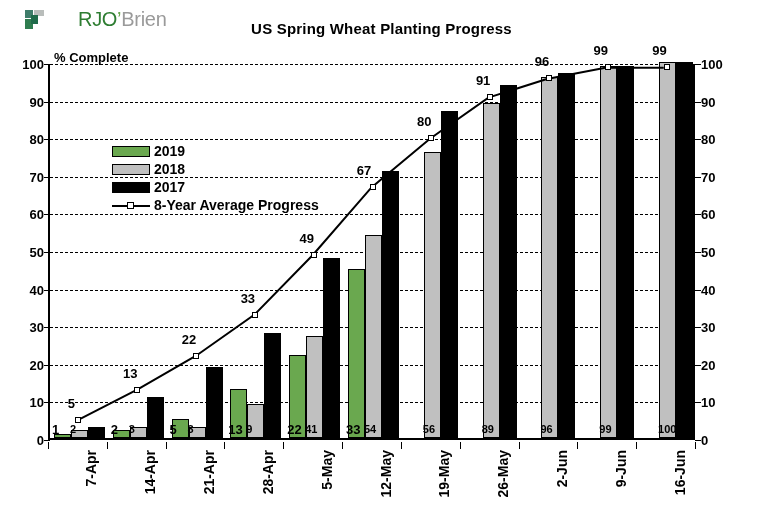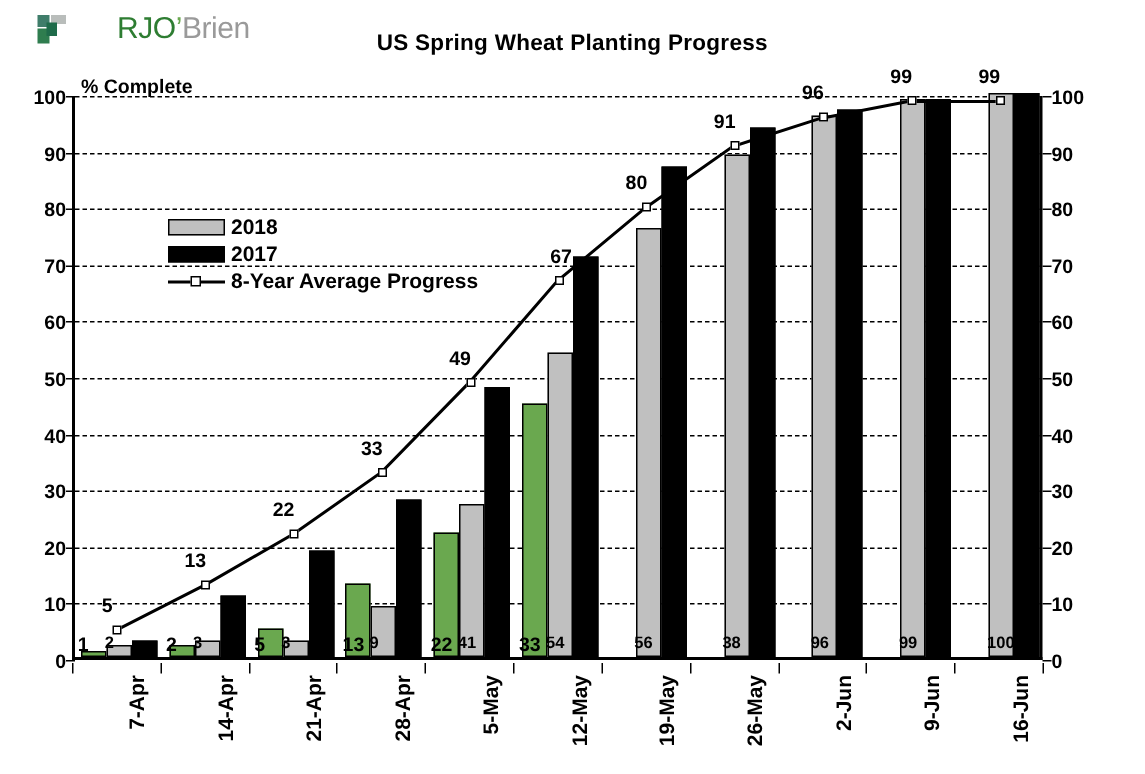--- a/index.html
+++ b/index.html
@@ -242,21 +242,21 @@
         <div class="bar-label small" style="left: 16px;">54</div>
         <div class="bar y2017" style="left: 34px; width: 17px; height: 266.96px;"></div>
       </div>
       <div class="group" style="left: 356.818px; width: 51px;">
         <div class="bar y2018" style="left: 17px; width: 17px; height: 285.76px;"></div>
         <div class="bar-label small" style="left: 16px;">56</div>
         <div class="bar y2017" style="left: 34px; width: 17px; height: 327.12px;"></div>
       </div>
       <div class="group" style="left: 415.636px; width: 51px;">
         <div class="bar y2018" style="left: 17px; width: 17px; height: 334.64px;"></div>
-        <div class="bar-label small" style="left: 16px;">38</div>
+        <div class="bar-label small" style="left: 16px;">89</div>
         <div class="bar y2017" style="left: 34px; width: 17px; height: 353.44px;"></div>
       </div>
       <div class="group" style="left: 474.455px; width: 51px;">
         <div class="bar y2018" style="left: 17px; width: 17px; height: 360.96px;"></div>
         <div class="bar-label small" style="left: 16px;">96</div>
         <div class="bar y2017" style="left: 34px; width: 17px; height: 364.72px;"></div>
       </div>
       <div class="group" style="left: 533.273px; width: 51px;">
         <div class="bar y2018" style="left: 17px; width: 17px; height: 372.24px;"></div>
         <div class="bar-label small" style="left: 16px;">99</div>
@@ -283,29 +283,33 @@
       <div style="position: absolute; left: 495.955px; top: 11.04px; width: 6px; height: 6px; background: rgb(255, 255, 255); border: 1.5px solid rgb(0, 0, 0);"></div>
       <div style="position: absolute; left: 554.773px; top: -0.24px; width: 6px; height: 6px; background: rgb(255, 255, 255); border: 1.5px solid rgb(0, 0, 0);"></div>
       <div style="position: absolute; left: 613.591px; top: -0.24px; width: 6px; height: 6px; background: rgb(255, 255, 255); border: 1.5px solid rgb(0, 0, 0);"></div>
     </div>
   <div id="line-labels">
       <div class="pt-label" style="left: 21.4091px; top: 333.2px;">5</div>
       <div class="pt-label" style="left: 80.2273px; top: 303.12px;">13</div>
       <div class="pt-label" style="left: 139.045px; top: 269.28px;">22</div>
       <div class="pt-label" style="left: 197.864px; top: 227.92px;">33</div>
       <div class="pt-label" style="left: 256.682px; top: 167.76px;">49</div>
-      <div class="pt-label" style="left: 324px; top: 100.08px;">67</div>
+      <div class="pt-label" style="left: 314px; top: 100.08px;">67</div>
       <div class="pt-label" style="left: 374.318px; top: 51.2px;">80</div>
       <div class="pt-label" style="left: 433.136px; top: 9.84px;">91</div>
       <div class="pt-label" style="left: 491.955px; top: -8.96px;">96</div>
       <div class="pt-label" style="left: 550.773px; top: -20.24px;">99</div>
       <div class="pt-label" style="left: 609.591px; top: -20.24px;">99</div>
     </div>
 
   <div id="legend">
+      <div class="legend-row">
+        <div class="legend-swatch s2019"></div>
+        <div class="legend-text">2019</div>
+      </div>
       <div class="legend-row">
         <div class="legend-swatch s2018"></div>
         <div class="legend-text">2018</div>
       </div>
       <div class="legend-row">
         <div class="legend-swatch s2017"></div>
         <div class="legend-text">2017</div>
       </div>
       <div class="legend-row">
         <div class="legend-line">

